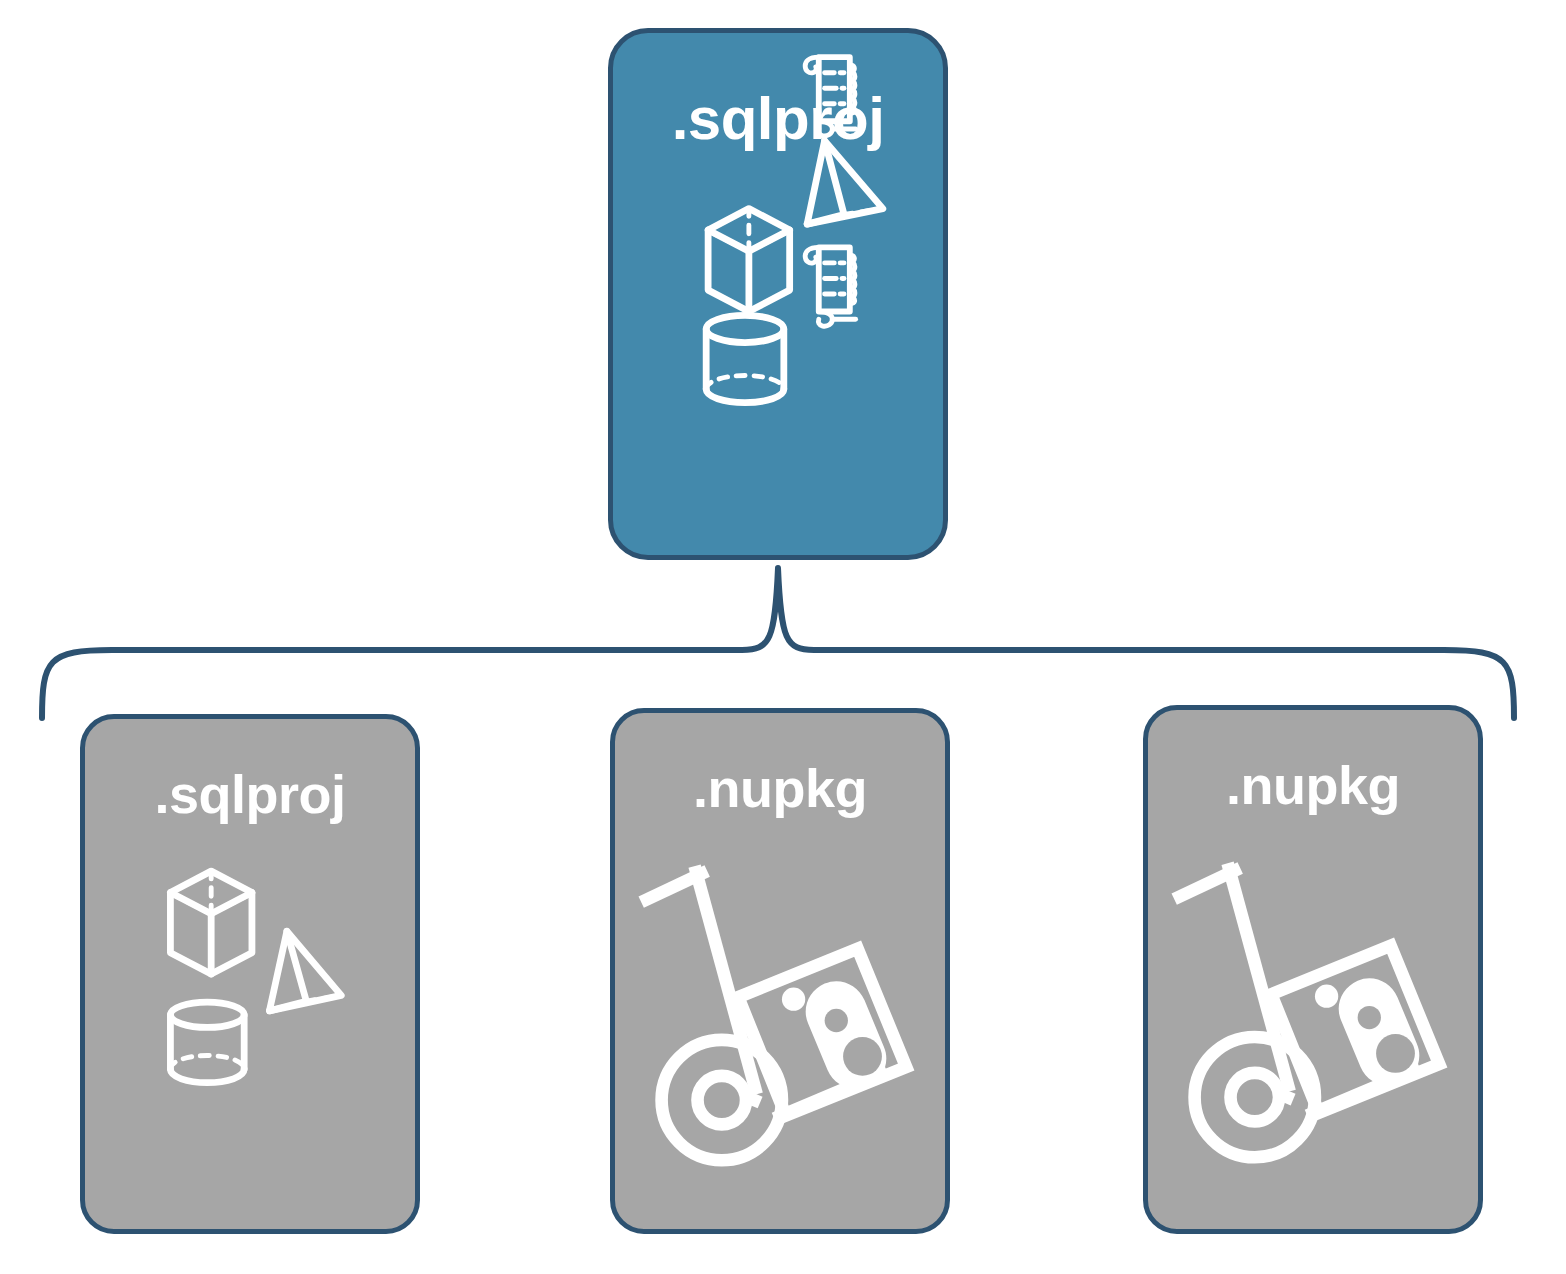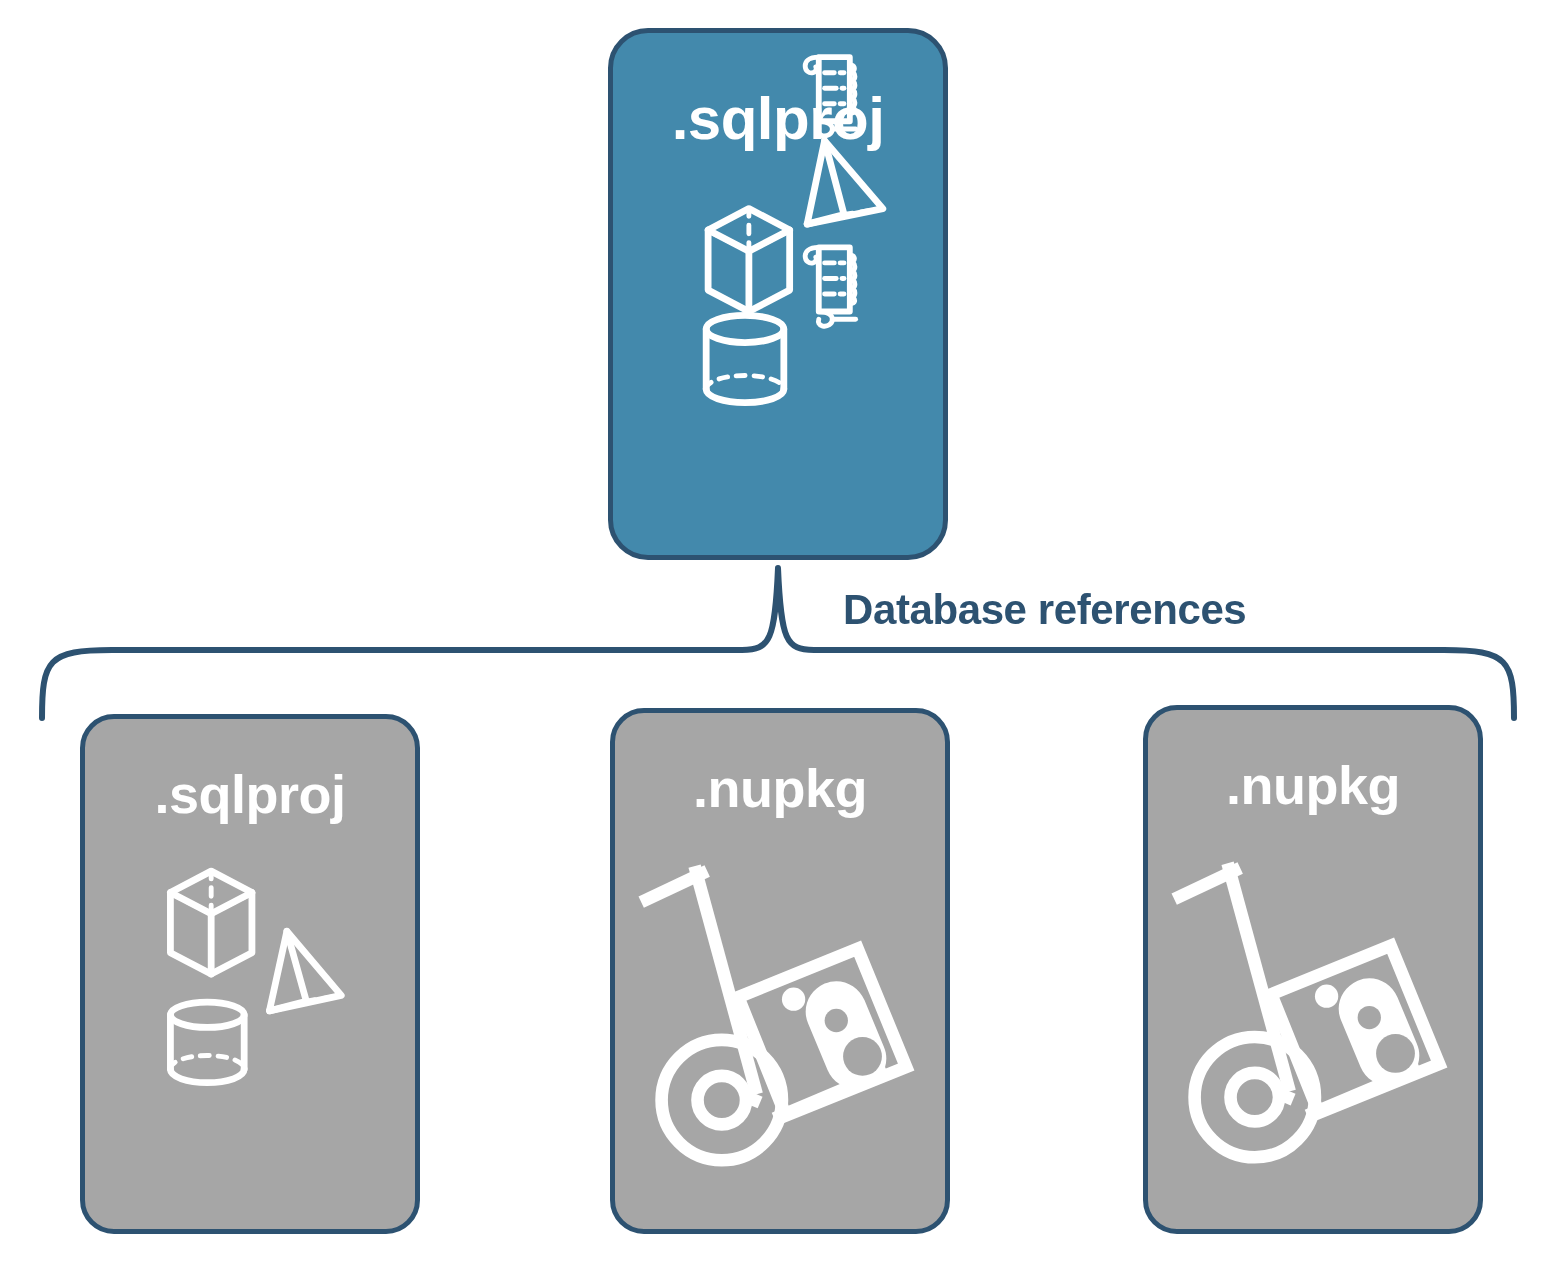--- a/index.html
+++ b/index.html
@@ -170,21 +170,20 @@
 
   <svg class="brace-layer" viewBox="0 0 1566 1274">
     <path d="M 42 718
              C 42 660 48 650 112 650
              L 742 650
              C 770 650 775 640 778 568
              C 781 640 786 650 814 650
              L 1444 650
              C 1508 650 1514 660 1514 718" fill="none" stroke="#2d5271" stroke-width="6" stroke-linecap="round" stroke-linejoin="round"></path>
   </svg>
-  <div class="edge-label">Database references</div>
 
   <div class="node node-leaf-1">
     <div class="node-title">.sqlproj</div>
     <svg class="node-art" viewBox="0 0 340 520">
       <g fill="none" stroke="#ffffff" stroke-width="7" stroke-linejoin="round" stroke-linecap="round">
         <g>
           <path d="M 88 176 L 130 154 L 172 176 L 172 238 L 130 260 L 88 238 Z"></path>
           <path d="M 88 176 L 130 198 L 172 176"></path>
           <path d="M 130 198 L 130 260"></path>
           <path d="M 130 198 L 130 156" stroke-dasharray="9 9" stroke-width="5"></path>

